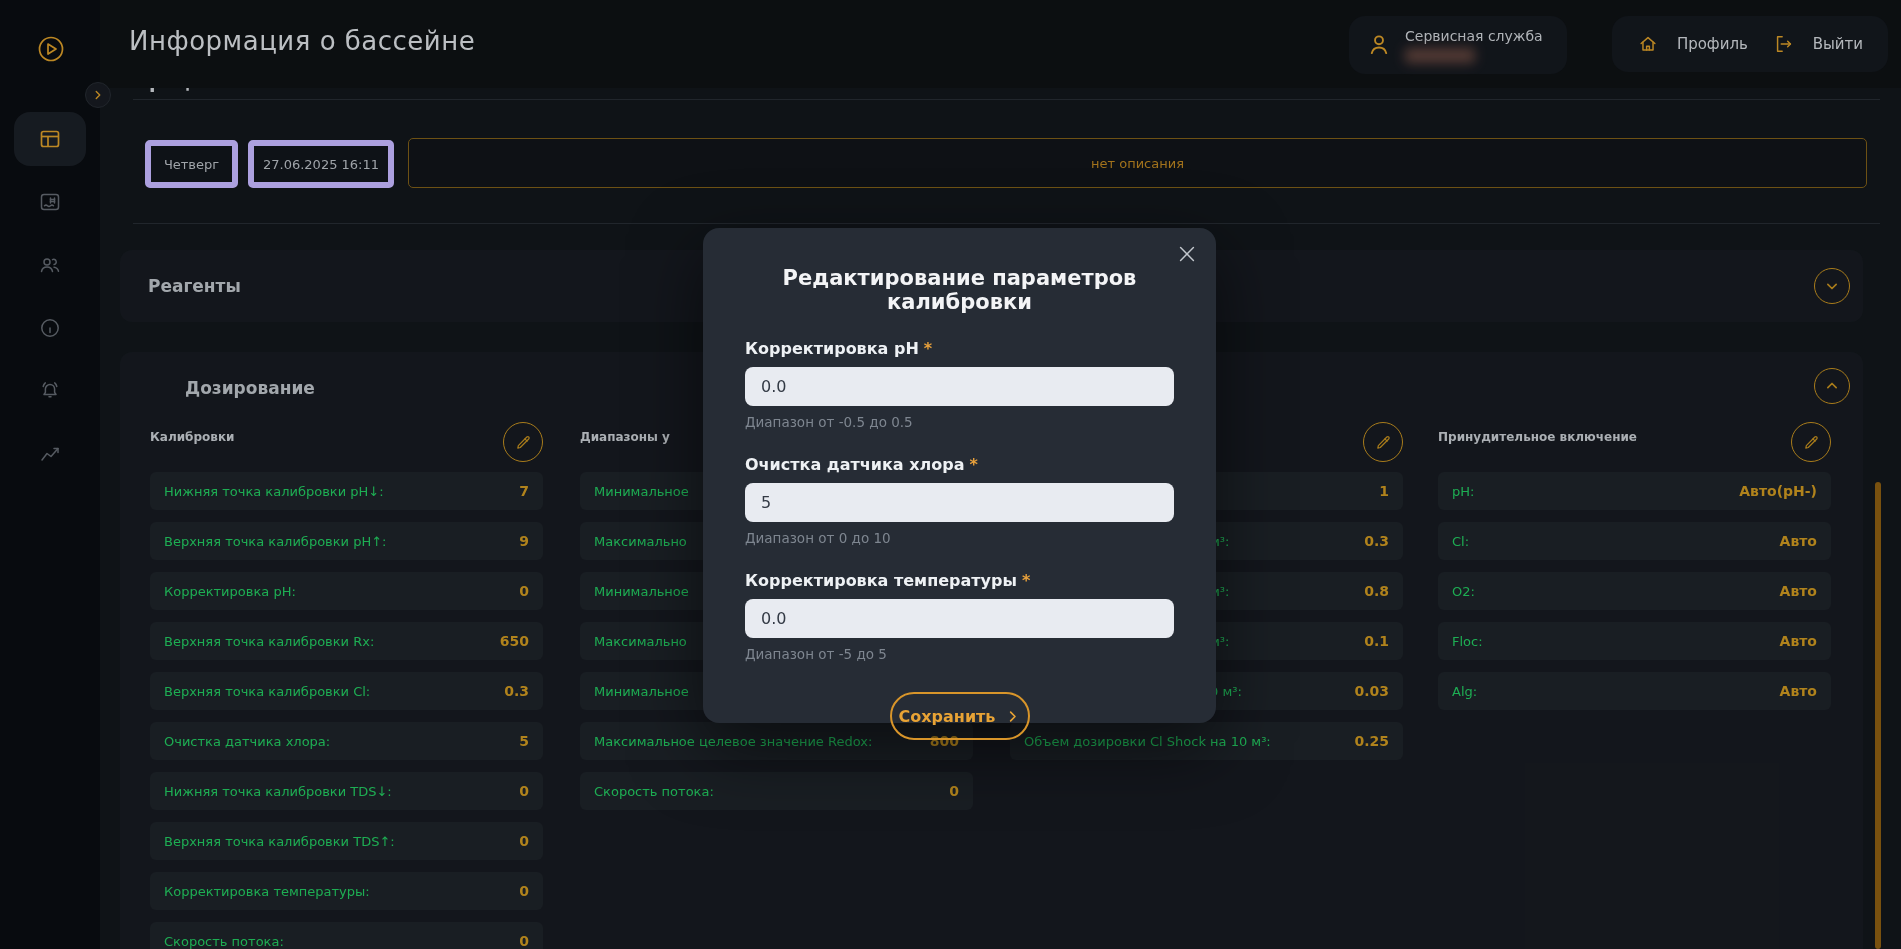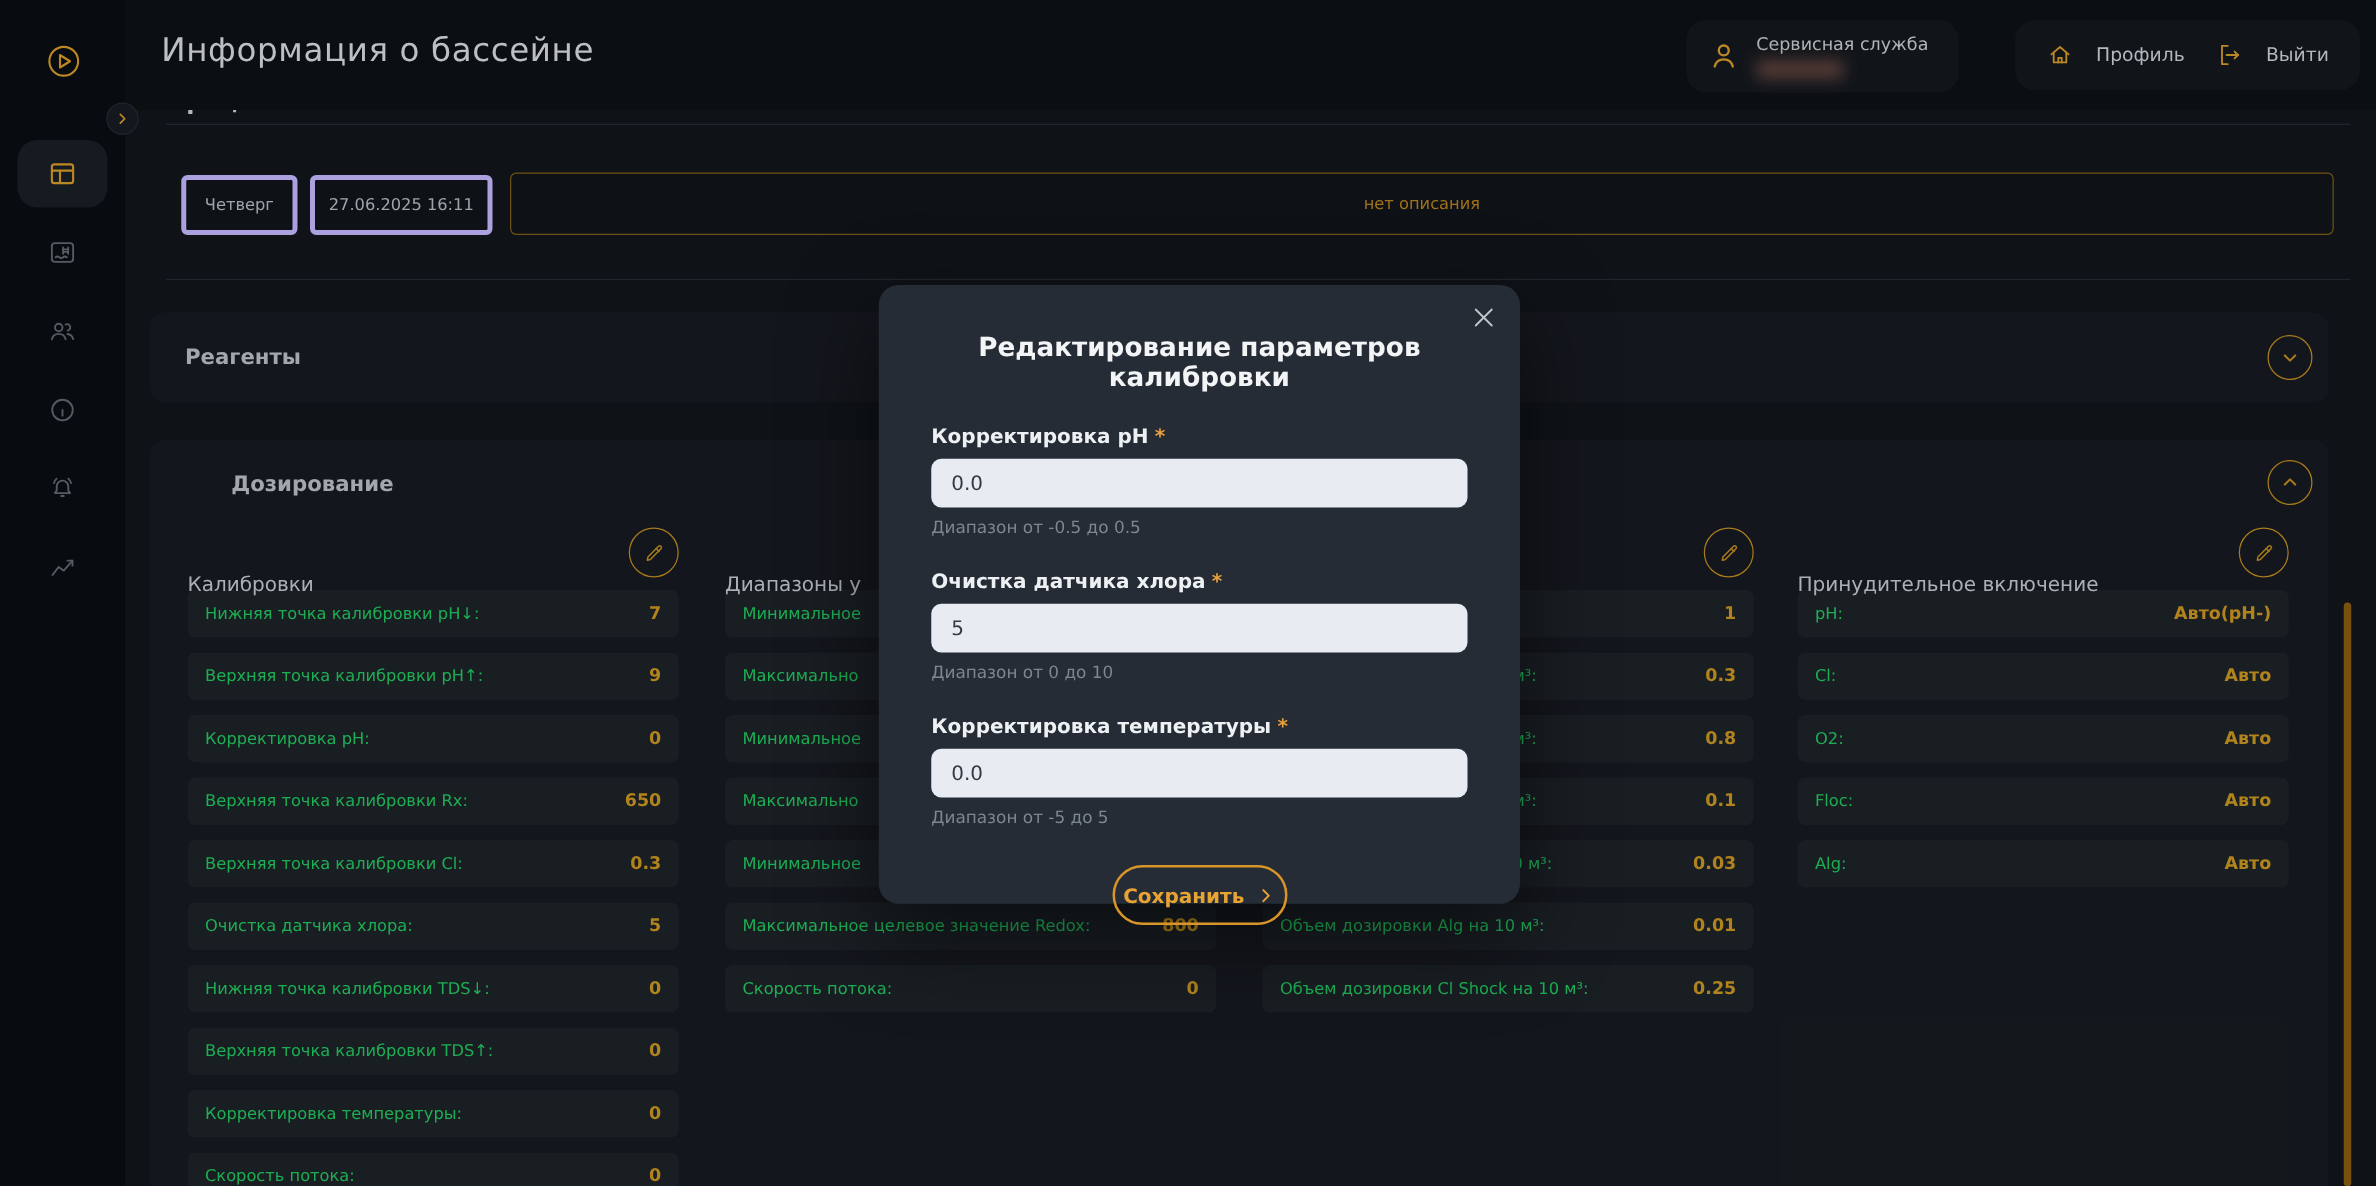--- a/index.html
+++ b/index.html
@@ -23,34 +23,34 @@
   .user-role{font-size:14px;color:#c9ccd1;}
   .user-redacted{margin-top:4px;width:70px;height:15px;background:#6e4a41;opacity:.85;filter:blur(6px);border-radius:3px;}
   .session-pill{position:absolute;left:1512px;top:16px;width:276px;height:56px;background:#14171d;border-radius:16px;
                 display:flex;align-items:center;justify-content:space-evenly;}
   .pill-btn{display:flex;align-items:center;gap:18px;background:none;border:none;padding:0;cursor:pointer;
             font-size:15px;color:#cdd0d5;font-family:inherit;}
   
   .content{position:absolute;left:0;top:0;width:1901px;height:949px;z-index:10;}
   .process-title{position:absolute;left:133px;top:70px;font-size:19px;font-weight:700;color:#cdd0d5;}
   .divider{position:absolute;left:133px;width:1747px;border-top:1px solid #262b31;}
-  .chip{position:absolute;top:140px;height:48px;box-sizing:border-box;border:4px solid #c4b5fd;border-radius:5px;
+  .chip{position:absolute;top:140px;height:48px;box-sizing:border-box;border:6px solid #c4b5fd;border-radius:5px;
         background:#11141a;display:flex;align-items:center;justify-content:center;font-size:13px;color:#b6bac0;}
   .desc-box{position:absolute;left:408px;top:138px;width:1459px;height:50px;box-sizing:border-box;
             border:1px solid #7d5c16;border-radius:5px;background:#101317;
             display:flex;align-items:center;justify-content:center;font-size:13px;color:#b8811f;}
   .panel{position:absolute;left:120px;width:1743px;background:#16191f;border-radius:12px;}
   .panel-title{position:absolute;left:28px;font-size:17px;font-weight:700;color:#b9bdc3;}
   .circle-btn{position:absolute;border-radius:50%;border:1.5px solid #c08c1e;background:none;
               display:flex;align-items:center;justify-content:center;cursor:pointer;box-sizing:border-box;}
   .sec-chev{left:1694px;width:36px;height:36px;}
   
   .col{position:absolute;top:70px;width:393px;}
   .col-head{height:42px;display:flex;align-items:flex-start;justify-content:space-between;margin-bottom:8px;}
-  .col-title{font-size:16px;font-weight:400;color:#c3c7cc;padding-top:8px;margin-top:28px;}
+  .col-title{font-size:12px;font-weight:700;color:#c3c7cc;padding-top:8px;}
   .edit-btn{position:relative;width:40px;height:40px;flex:0 0 auto;}
   .kv-row{height:38px;margin-bottom:12px;background:#1d2127;border-radius:6px;
           display:flex;align-items:center;justify-content:space-between;padding:0 14px;box-sizing:border-box;}
   .kv-label{font-size:13px;color:#22c55e;white-space:nowrap;overflow:hidden;text-align:right;}
   .kv-value{font-size:14px;font-weight:600;color:#c9941f;white-space:nowrap;margin-left:10px;}
   .frag{padding-left:186px;}
   
   .scroll-thumb{position:absolute;left:1875px;top:482px;width:6px;height:467px;background:#8a5c10;border-radius:3px;z-index:15;}
   
   .backdrop{position:absolute;inset:0;background:rgba(4,6,9,.12);z-index:40;}
@@ -227,24 +227,20 @@
             <span class="kv-label frag">м³:</span>
             <span class="kv-value">0.8</span>
           </div>
             <div class="kv-row">
             <span class="kv-label frag">м³:</span>
             <span class="kv-value">0.1</span>
           </div>
             <div class="kv-row">
             <span class="kv-label frag">0 м³:</span>
             <span class="kv-value">0.03</span>
-          </div>
-            <div class="kv-row">
-            <span class="kv-label">Объем дозировки Alg на 10 м³:</span>
-            <span class="kv-value">0.01</span>
           </div>
             <div class="kv-row">
             <span class="kv-label">Объем дозировки Cl Shock на 10 м³:</span>
             <span class="kv-value">0.25</span>
           </div>
           </div>
       </div>
 
       <div class="col" style="left:1318px;">
         <div class="col-head">

